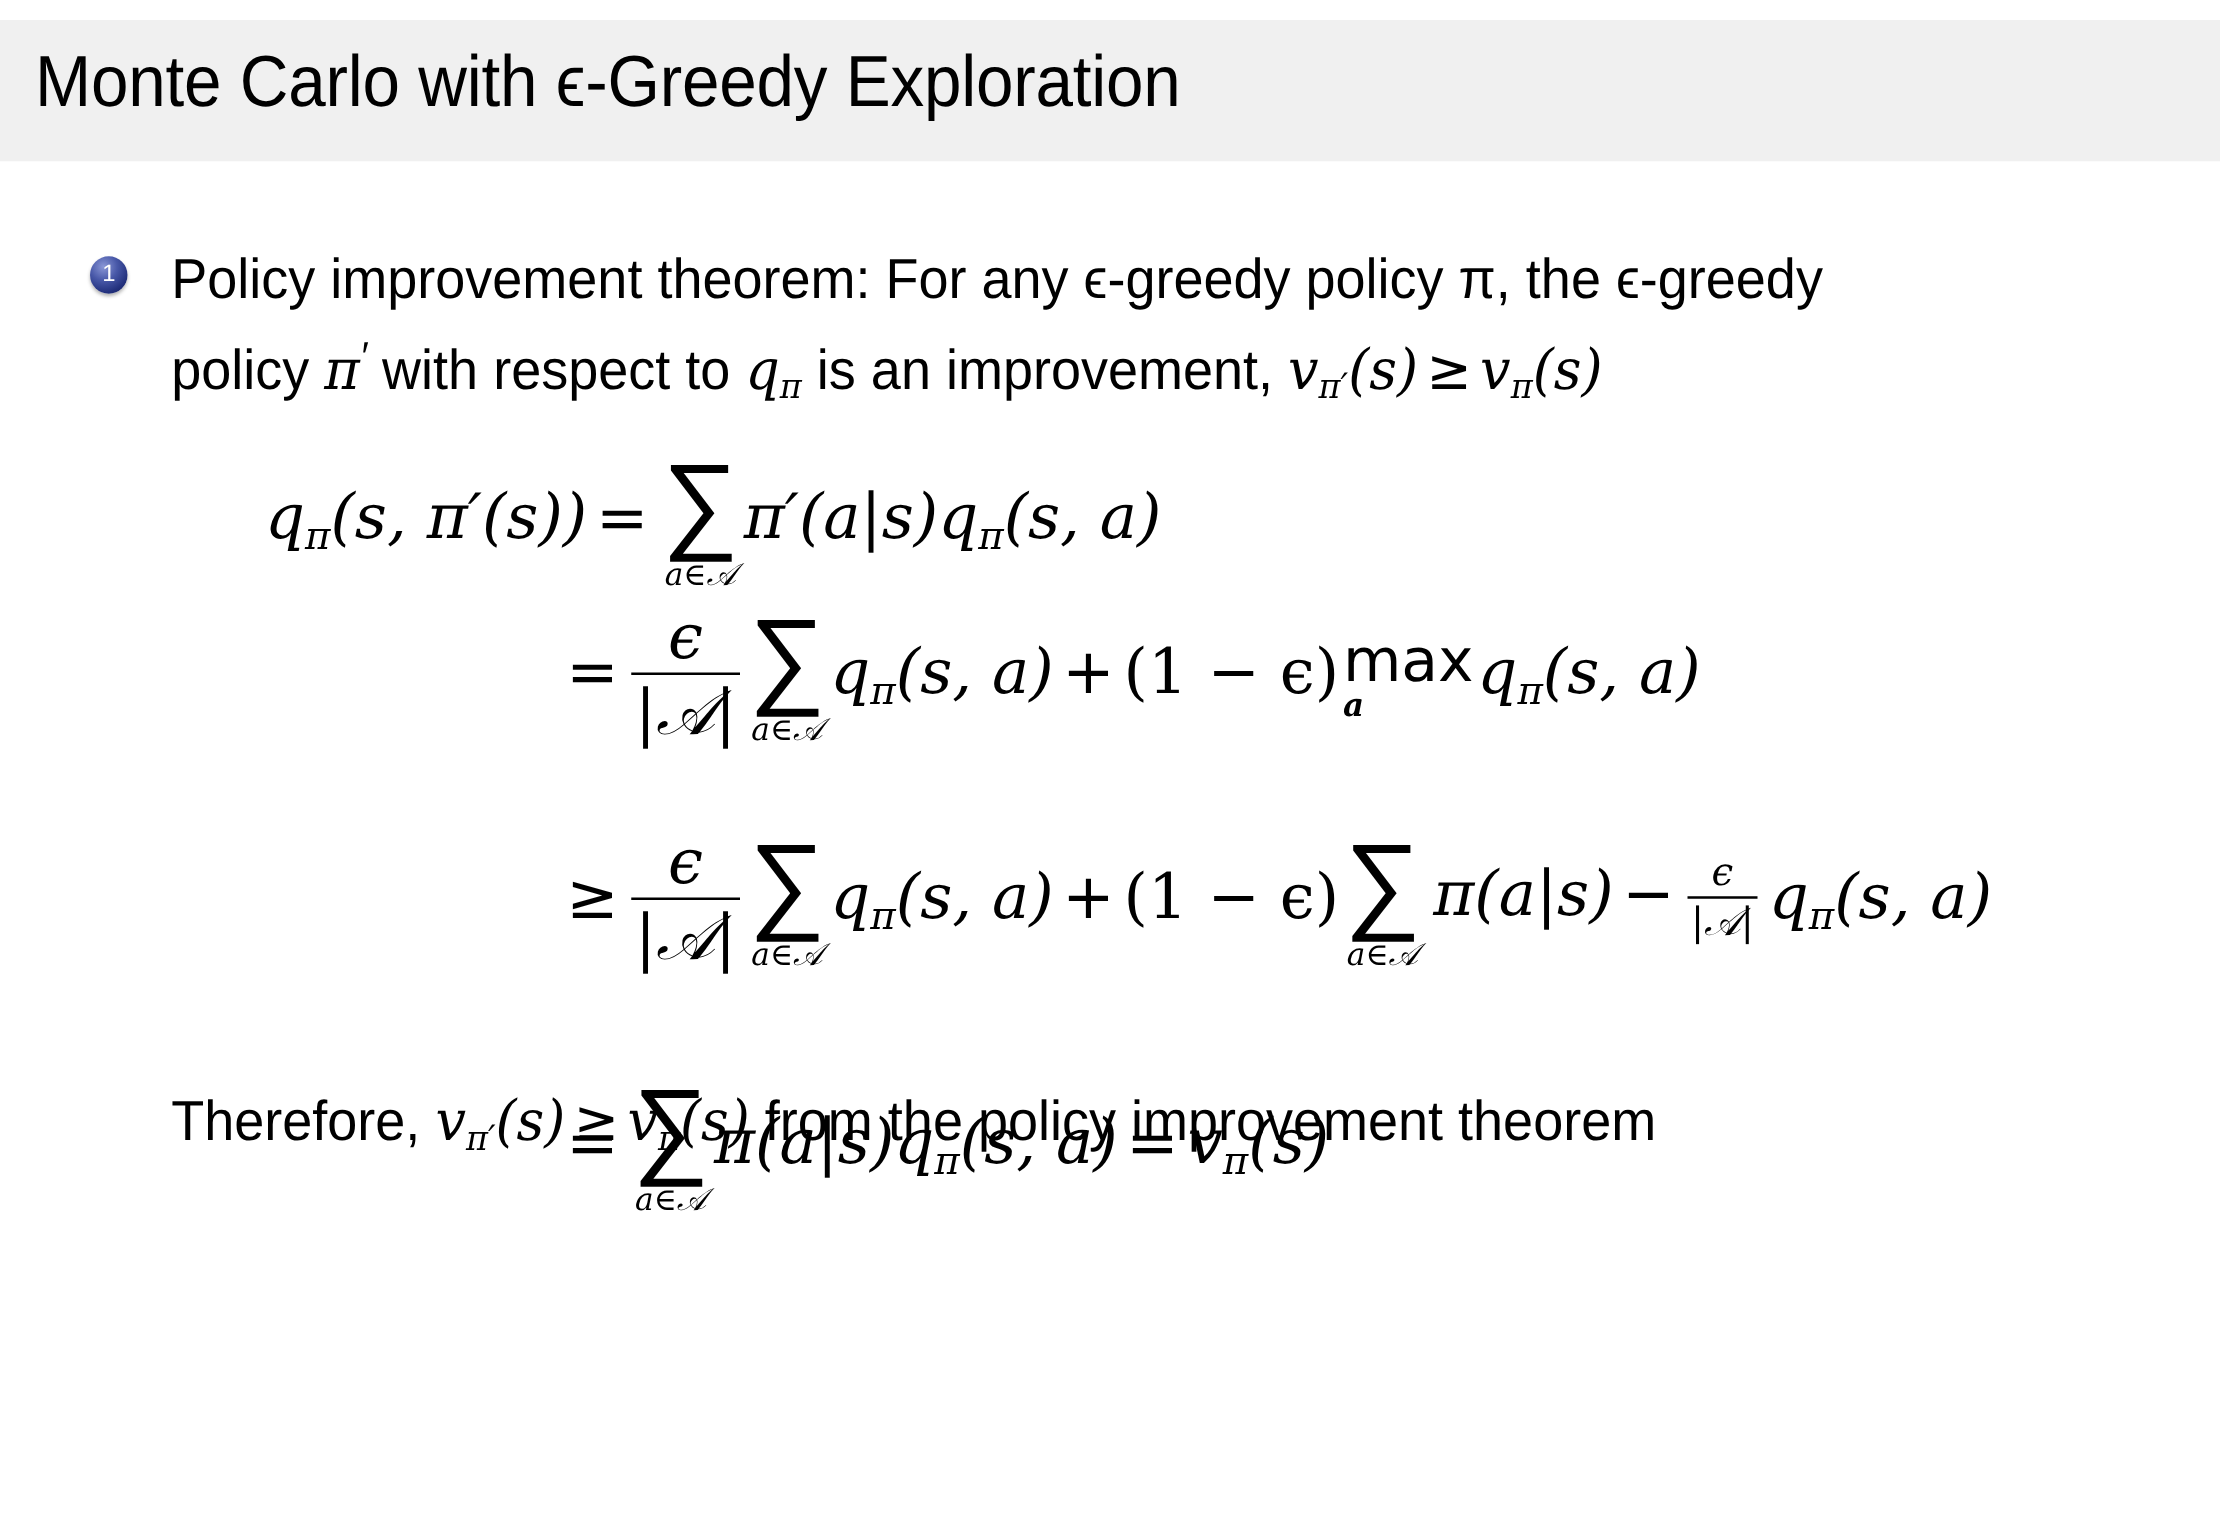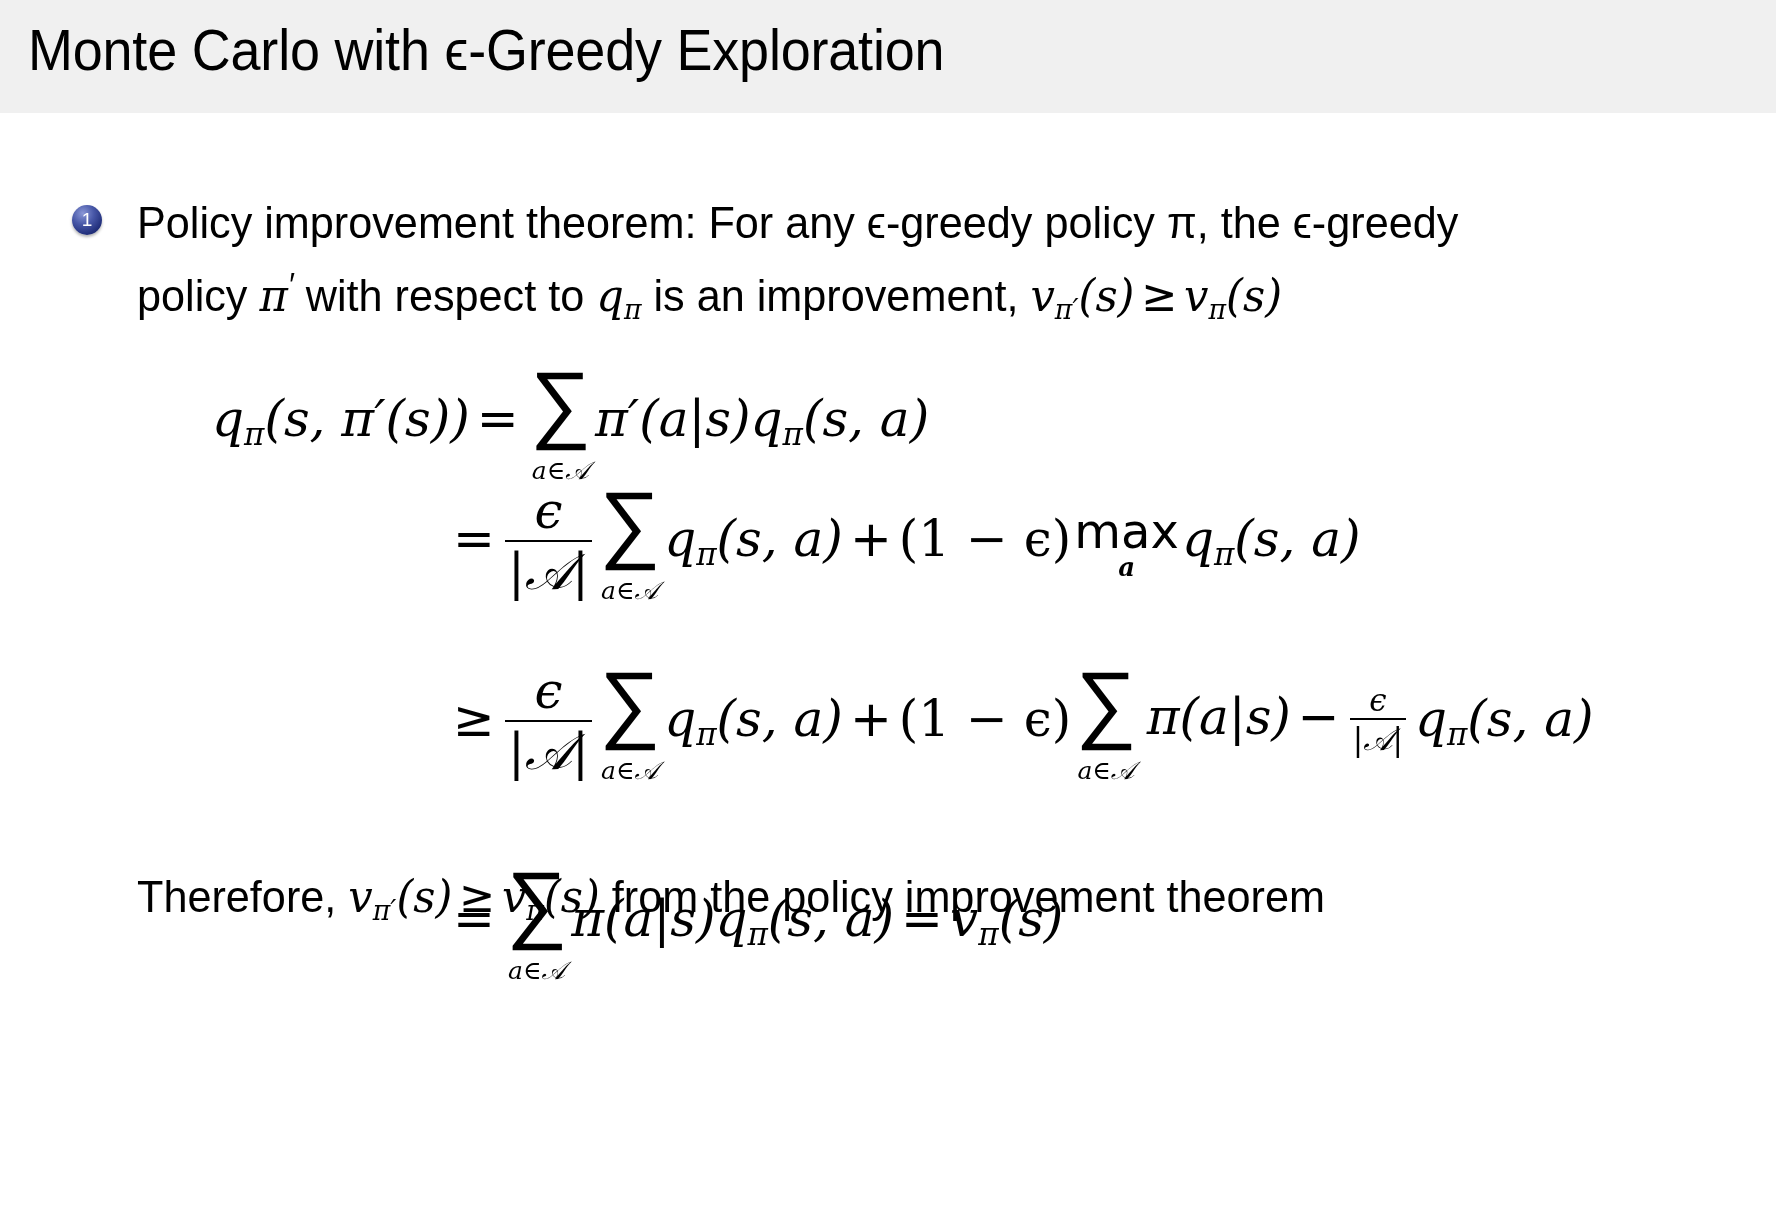--- a/index.html
+++ b/index.html
@@ -10,21 +10,21 @@
     width: 1776px; height: 1218px;
     font-family: "DejaVu Sans", sans-serif;
     color: #000000;
     overflow: hidden;
     position: relative;
   }
 
   
   #title-bar {
     position: absolute;
-    left: 0; top: 0;
+    left: 0; top: 16px;
     width: 1776px; height: 113px;
     background: #f0f0f0;
     box-sizing: border-box;
   }
   #title-text {
     position: absolute;
     left: 28px; top: 16px;
     font-family: "Liberation Sans Narrow", "Liberation Sans", sans-serif;
     font-size: 58px;
     font-weight: 400;
@@ -118,29 +118,29 @@
     font-family: "DejaVu Sans", sans-serif;
     font-style: normal;
     font-size: 1.72em;
     display: block;
     line-height: 0.92;
     font-weight: 300;
   }
   .sumop .lim {
     display: block;
     font-size: 0.50em;
-    margin-top: 16px;
+    margin-top: 5px;
     white-space: nowrap;
     font-family: "DejaVu Serif", "Liberation Serif", serif;
     font-style: italic;
   }
   .maxop {
     display: inline-block;
     vertical-align: middle;
-    text-align: center;
+    text-align: left;
     line-height: 1;
     margin: 0 3px;
   }
   .maxop .big {
     display: block;
     font-style: normal;
     font-family: "DejaVu Sans", sans-serif;
     font-size: 0.96em;
   }
   .maxop .lim {

